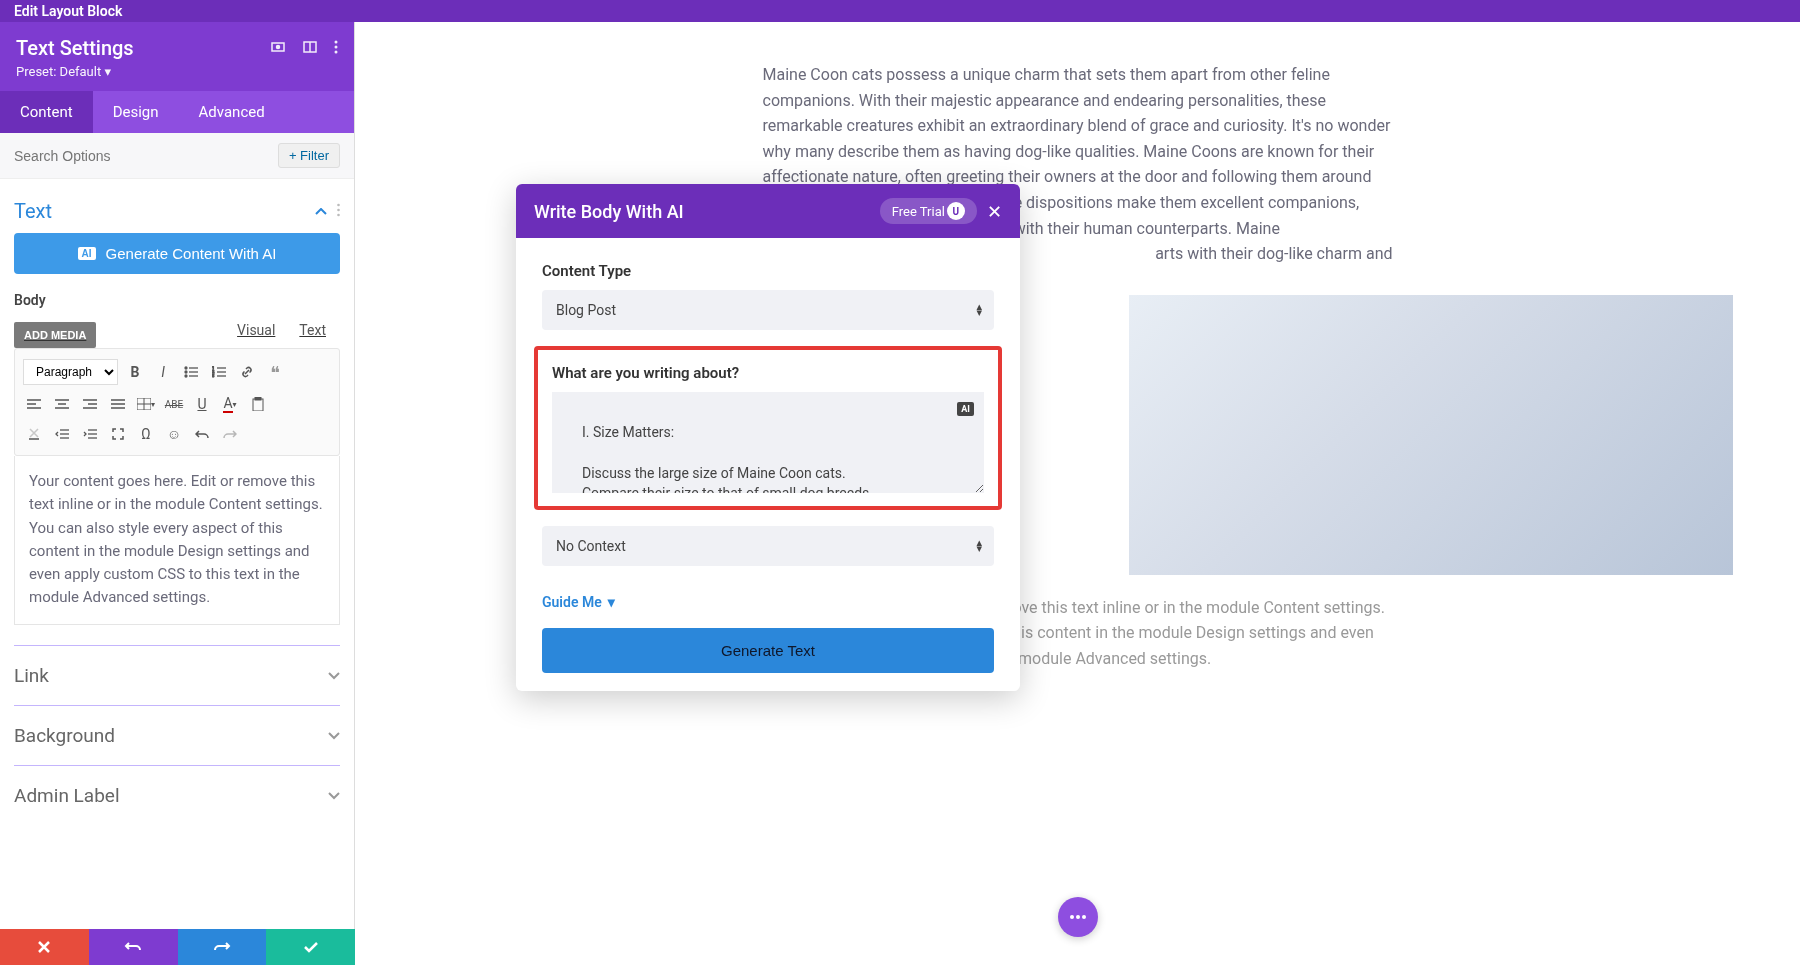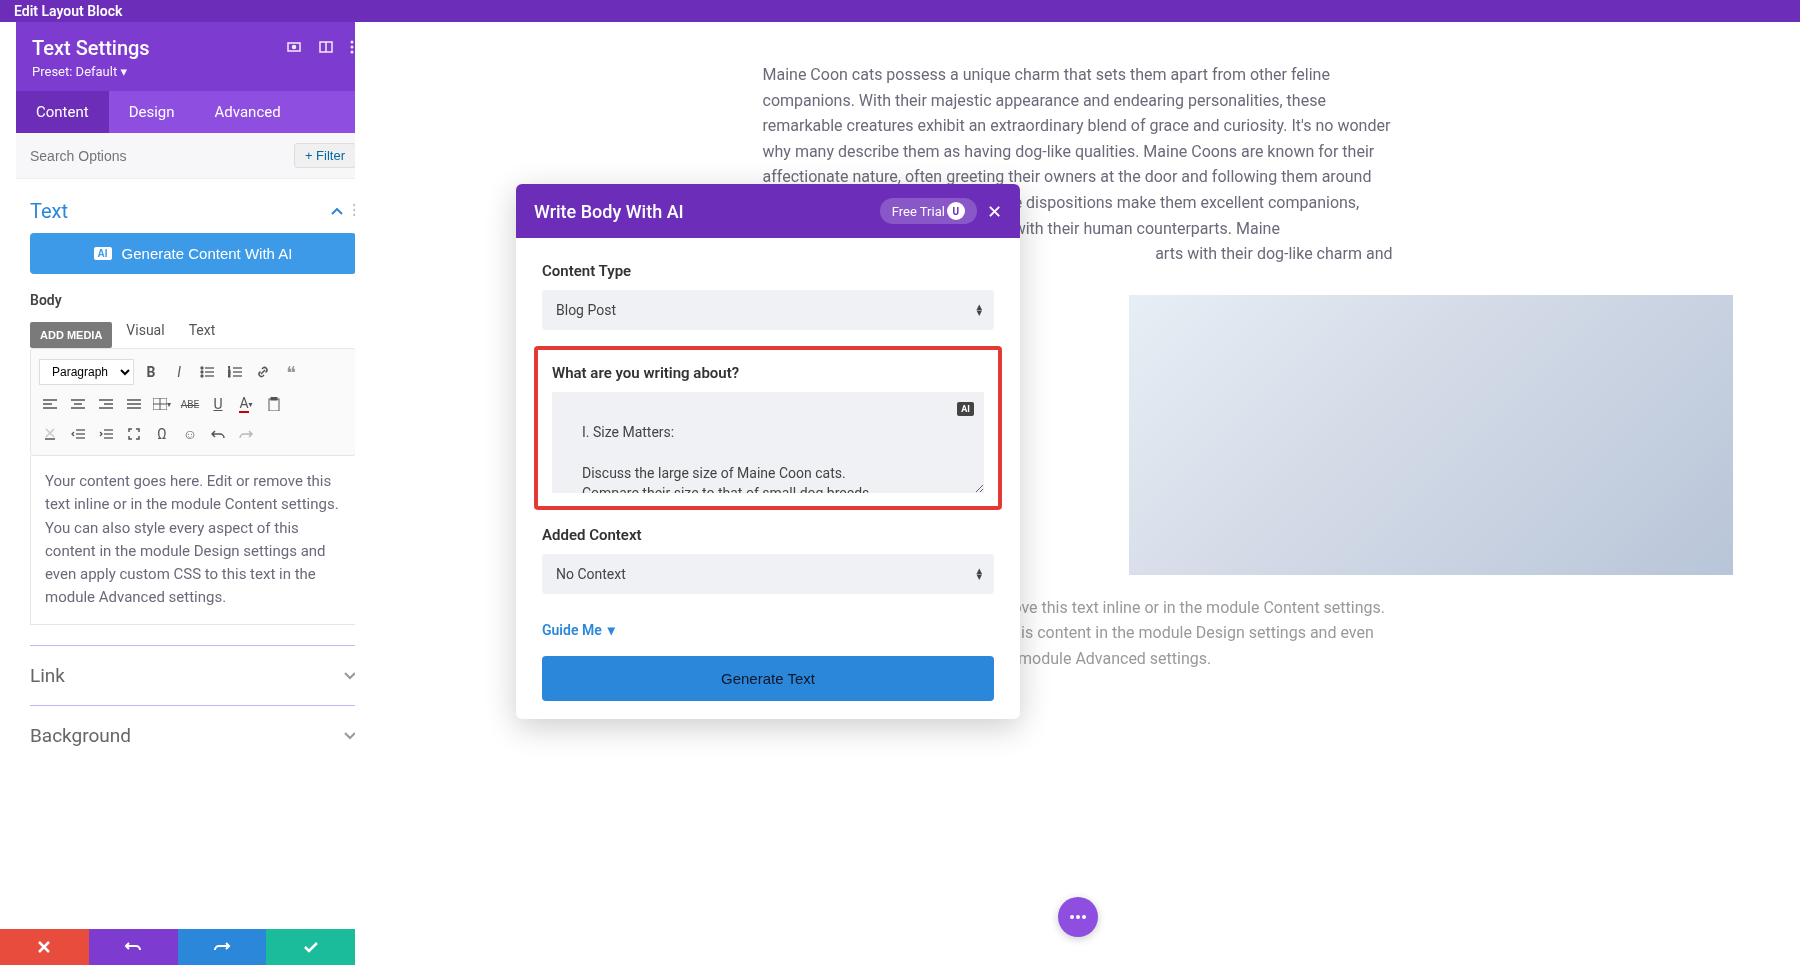--- a/index.html
+++ b/index.html
@@ -1,20 +1,20 @@
 <!DOCTYPE html>
 <html><head>
 <meta charset="utf-8">
 <style>
 * { box-sizing: border-box; margin: 0; padding: 0; }
 body { font-family: -apple-system, BlinkMacSystemFont, "Segoe UI", Roboto, sans-serif; font-size: 14px; color: #333; background: #fff; overflow: hidden; width: 1800px; height: 965px; position: relative; }
 
 .top-bar { background: #6c2eb9; color: #fff; height: 22px; padding: 3px 14px; font-size: 14px; font-weight: 600; display: flex; align-items: center; }
 
-.sidebar { position: absolute; left: 16px; top: 22px; bottom: 0; width: 355px; background: #fff; border-right: 1px solid #ddd; display: flex; flex-direction: column; }
+.sidebar { position: absolute; left: 0; top: 22px; bottom: 0; width: 355px; background: #fff; border-right: 1px solid #ddd; display: flex; flex-direction: column; }
 
 .settings-header { background: #7e3bd0; color: #fff; padding: 14px 16px 12px; }
 .settings-title-row { display: flex; justify-content: space-between; align-items: center; }
 .settings-title { font-size: 20px; font-weight: 500; }
 .header-icons { display: flex; gap: 16px; align-items: center; }
 .header-icons span { cursor: pointer; opacity: 0.9; }
 .preset-row { font-size: 13px; margin-top: 4px; opacity: 0.95; }
 
 .tabs { background: #8e4ee0; display: flex; }
 .tab { padding: 12px 20px; color: #fff; font-size: 15px; cursor: pointer; }
@@ -158,21 +158,21 @@
       </div>
     </div>
 
     <button class="gen-ai-btn">
       <span class="ai-badge">AI</span>
       <span>Generate Content With AI</span>
     </button>
 
     <div class="body-label">Body</div>
 
-    <div style="display:flex; justify-content:flex-start; align-items:flex-end;">
+    <div style="display:flex; justify-content:space-between; align-items:flex-end;text-decoration:underline;">
       <button class="add-media-btn">ADD MEDIA</button>
       <div class="editor-tabs">
         <span class="editor-tab">Visual</span>
         <span class="editor-tab">Text</span>
       </div>
     </div>
 
     <div class="toolbar">
       <div class="toolbar-row">
         <select class="format-select"><option>Paragraph</option></select>
@@ -309,20 +309,26 @@
     <div style="height:20px"></div>
 
     <div class="acc-section">
       <div class="acc-title">Link</div>
       <span><svg width="12" height="8" viewBox="0 0 12 8" fill="none" stroke="#999" stroke-width="2">
             <path d="M1 1l5 5 5-5"></path>
           </svg></span>
     </div>
     <div class="acc-section">
       <div class="acc-title">Background</div>
+      <span><svg width="12" height="8" viewBox="0 0 12 8" fill="none" stroke="#999" stroke-width="2">
+            <path d="M1 1l5 5 5-5"></path>
+          </svg></span>
+    </div>
+    <div class="acc-section">
+      <div class="acc-title">Admin Label</div>
       <span><svg width="12" height="8" viewBox="0 0 12 8" fill="none" stroke="#999" stroke-width="2">
             <path d="M1 1l5 5 5-5"></path>
           </svg></span>
     </div>
   </div>
 </div>
 
 <div class="bottom-bar">
   <div class="bb-btn bb-red">
     <svg width="14" height="14" viewBox="0 0 14 14" stroke="#fff" stroke-width="2.5">
@@ -393,21 +399,20 @@
       <div class="prompt-wrap">
         <textarea class="prompt-area" style="">I. Size Matters:
 
 Discuss the large size of Maine Coon cats.
 Compare their size to that of small dog breeds.
 Explain how their substantial size contributes to their dog-like</textarea>
         <span class="prompt-ai">AI</span>
       </div>
     </div>
 
-    <label class="form-label">Added Context</label>
     <div class="select-wrap">
       <div class="form-select">No Context</div>
       <div class="select-arrows">
           <span>▴</span>
           <span>▾</span>
         </div>
     </div>
 
     <div class="guide-link">
       <span>Guide Me</span>

